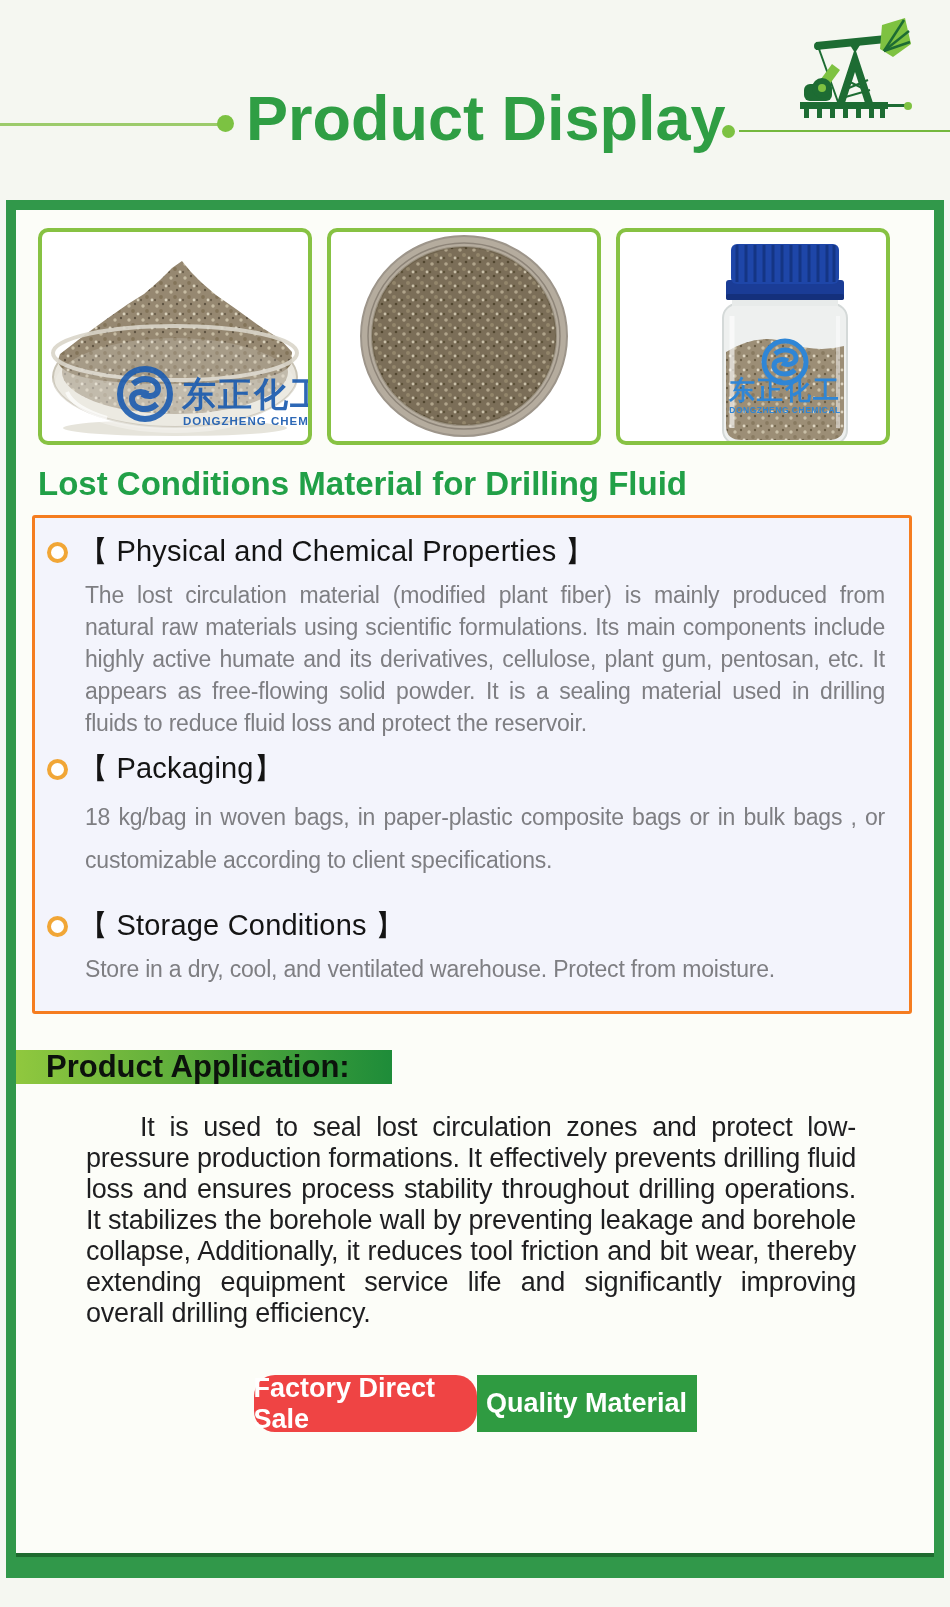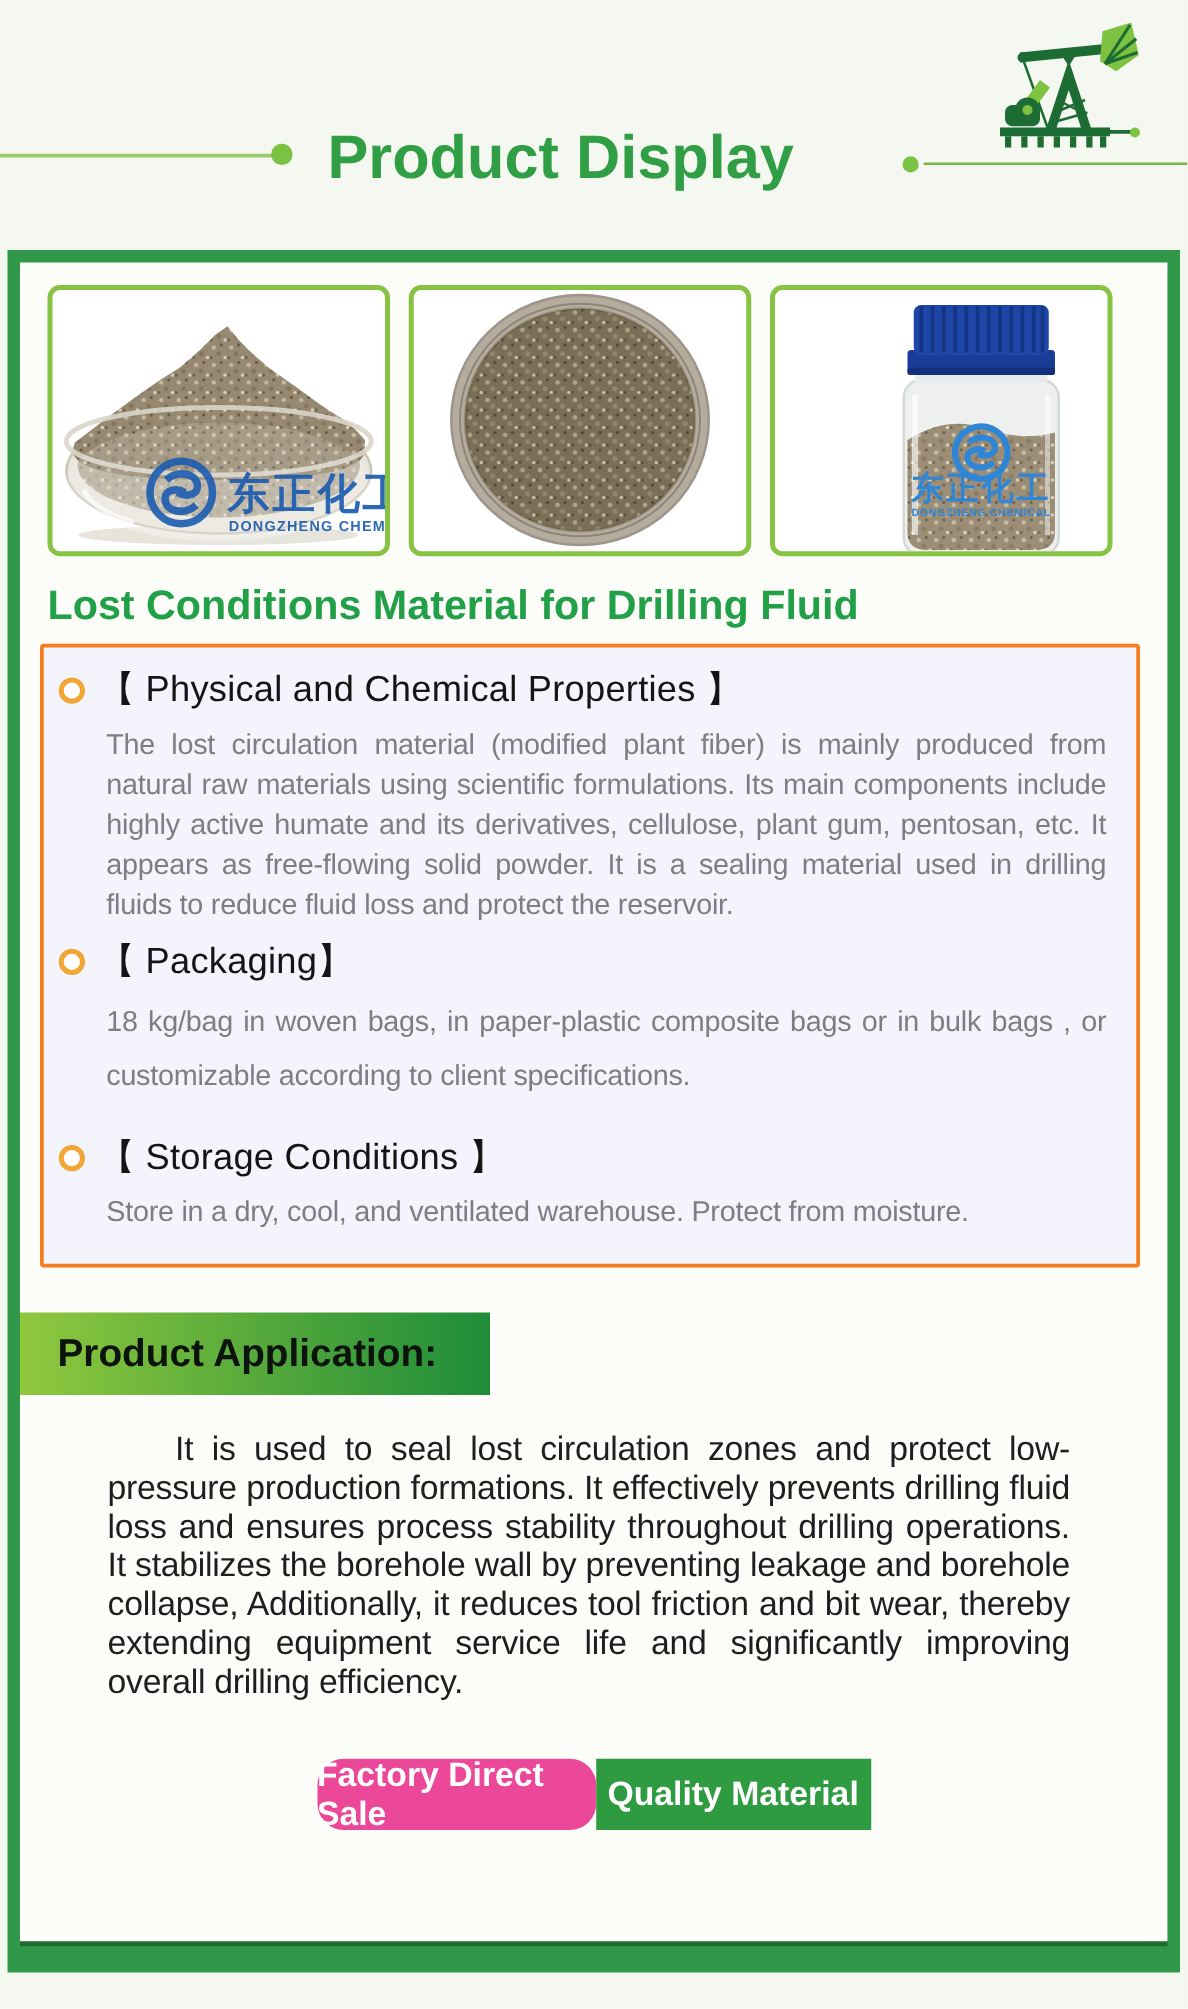--- a/index.html
+++ b/index.html
@@ -9,22 +9,22 @@
     font-family:"Liberation Sans","DejaVu Sans",sans-serif;
   }
   
   .hline{position:absolute;height:3px;background:#9ccb6b;}
   .hline-left{left:0;top:123px;width:219px;}
   .hline-right{left:739px;top:130px;width:211px;background:#74b83e;height:2px;}
   .hdot{position:absolute;border-radius:50%;background:#7cc242;}
   .hdot-left{left:217px;top:115px;width:17px;height:17px;}
   .hdot-right{left:722px;top:125px;width:13px;height:13px;}
   .page-title{
-    position:absolute;left:246px;top:82px;margin:16px;
-    font-size:49px;font-weight:bold;color:#2f9e44;letter-spacing:0px;
+    position:absolute;left:246px;top:82px;margin:0;
+    font-size:63px;font-weight:bold;color:#2f9e44;letter-spacing:0px;
   }
   .pumpjack{position:absolute;left:792px;top:18px;}
   
   .frame{
     position:absolute;left:6px;top:200px;width:938px;height:1378px;
     background:#31984a;box-sizing:border-box;padding:10px 10px 25px 10px;
   }
   .card{
     width:100%;height:100%;background:#fcfdf8;box-sizing:border-box;
     box-shadow:0 4px 0 #1e6b2f;position:relative;
@@ -53,36 +53,36 @@
   }
   .spec-title{font-size:29px;color:#141414;letter-spacing:0.2px;}
   .spec-body{
     margin:7px 0 0 38px;font-size:23px;line-height:32px;color:#7e7e82;
     text-align:justify;letter-spacing:-0.2px;padding-right:4px;
   }
   .spec-body--loose{line-height:43px;}
   .spec-section--storage{margin-top:24px;}
   
   .app-banner{
-    margin-top:36px;width:376px;height:66px;
+    margin-top:36px;width:376px;height:34px;
     background:linear-gradient(90deg,#90c83e,#1e8c39);
     display:flex;align-items:center;padding-left:30px;box-sizing:border-box;
   }
   .app-banner span{font-size:31px;font-weight:bold;color:#0c120c;}
   .app-text{
     margin:28px 78px 0 70px;font-size:27px;line-height:31px;color:#1e1e20;
     text-align:justify;text-indent:54px;letter-spacing:-0.2px;
   }
   
   .badges{margin-top:46px;display:flex;justify-content:center;}
   .badge{
     height:57px;display:flex;align-items:center;justify-content:center;
     color:#ffffff;font-size:27px;font-weight:bold;box-sizing:border-box;
   }
-  .badge-red{background:#ec4899;width:223px;border-radius:21px;}
+  .badge-red{background:#ef4444;width:223px;border-radius:21px;}
   .badge-green{background:#2f9b41;width:220px;}
   svg text{font-family:"Liberation Sans","DejaVu Sans",sans-serif;}
 </style>
 </head>
 <body>
 
 <div class="page">
 
   <div class="hline hline-left"></div>
   <div class="hdot hdot-left"></div>

